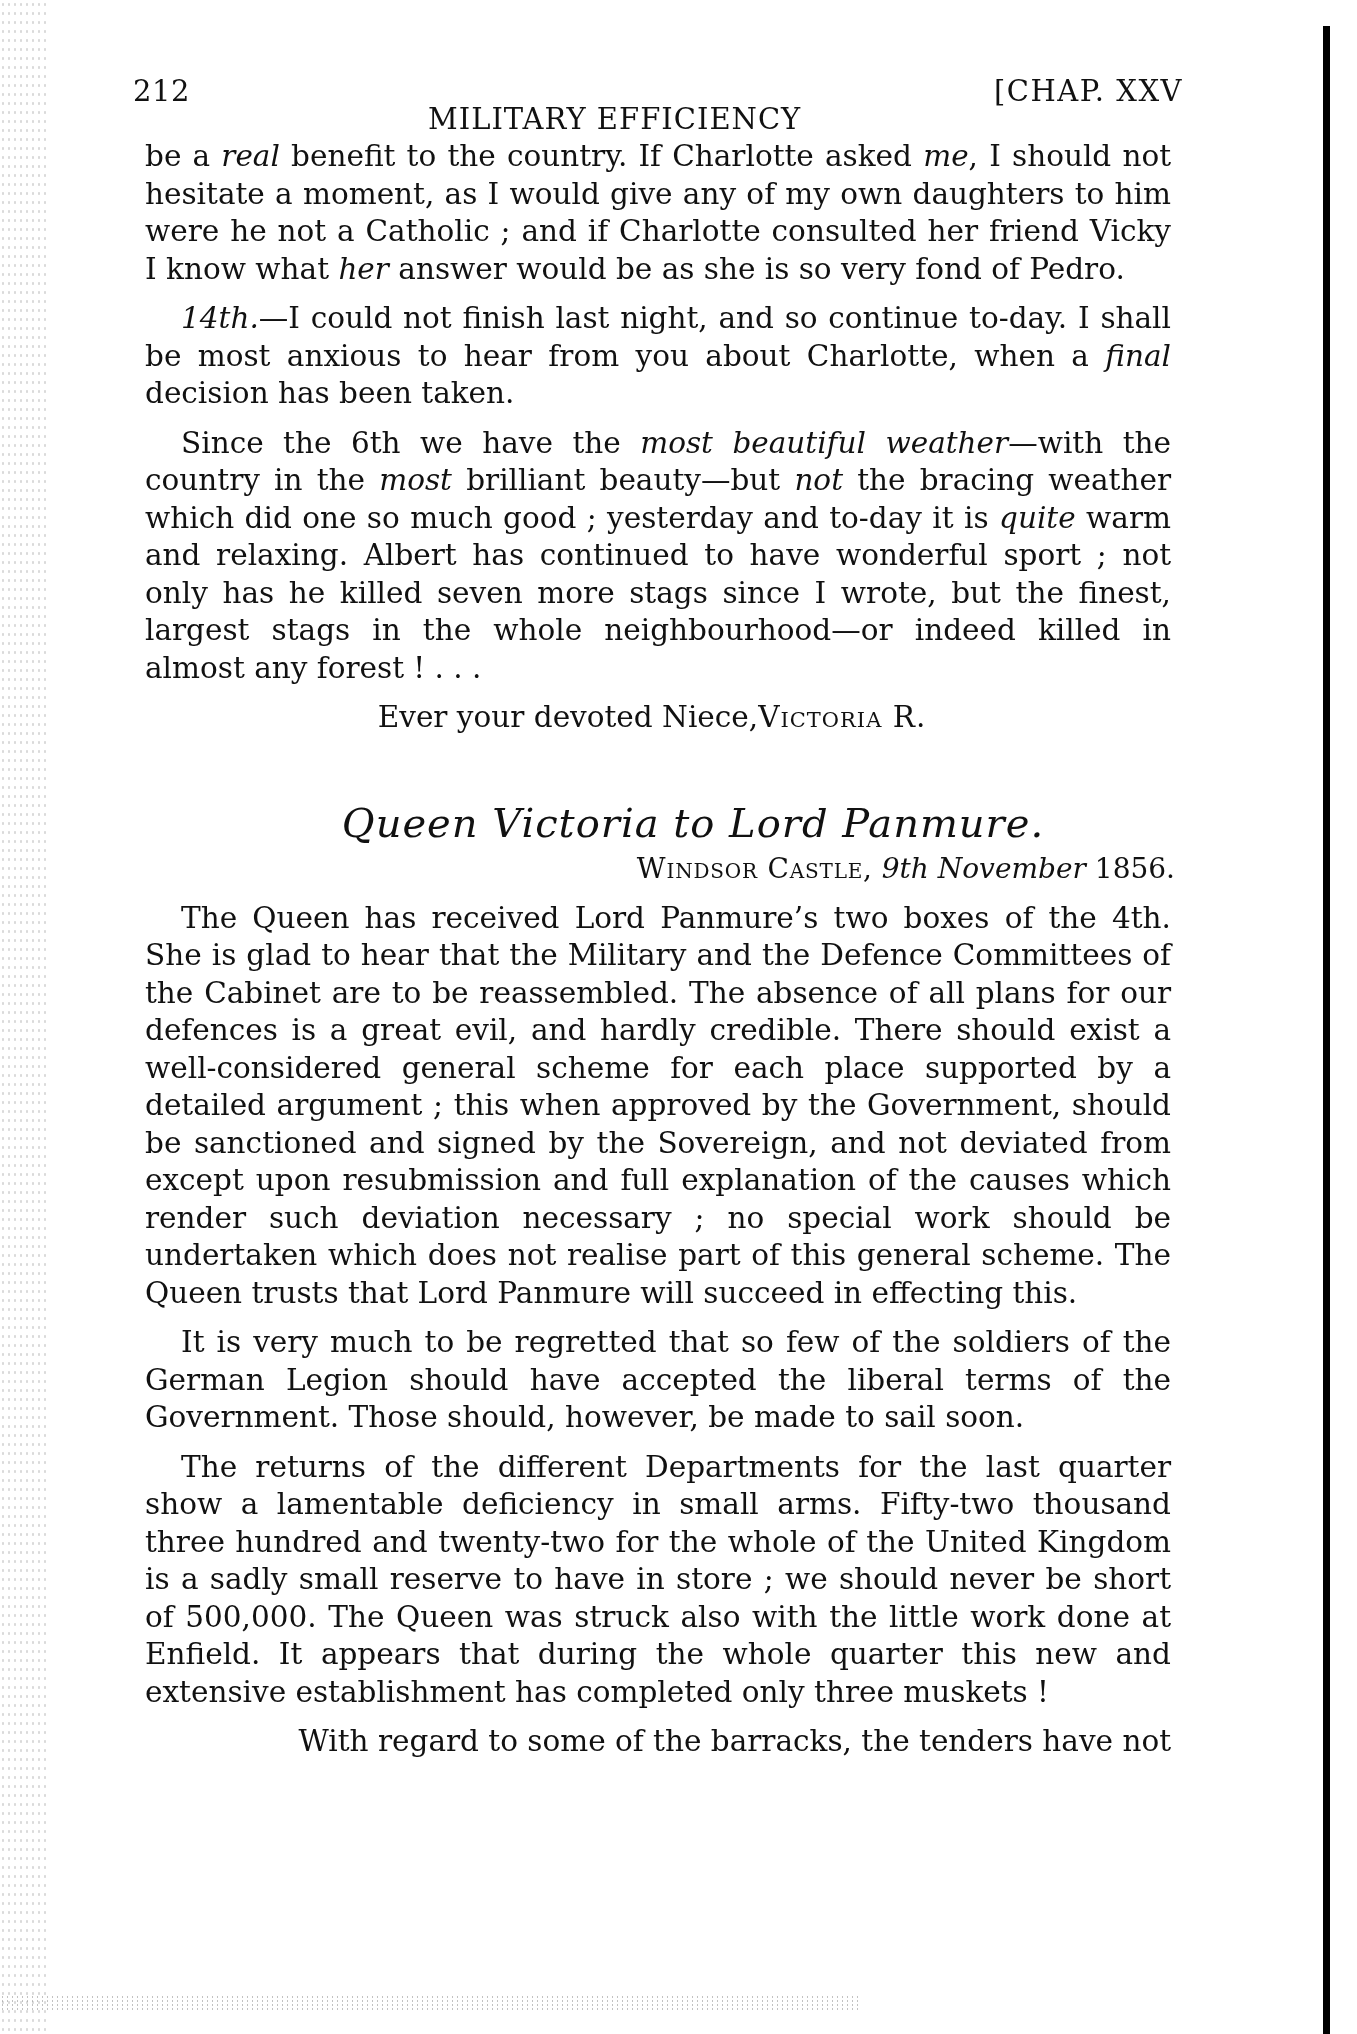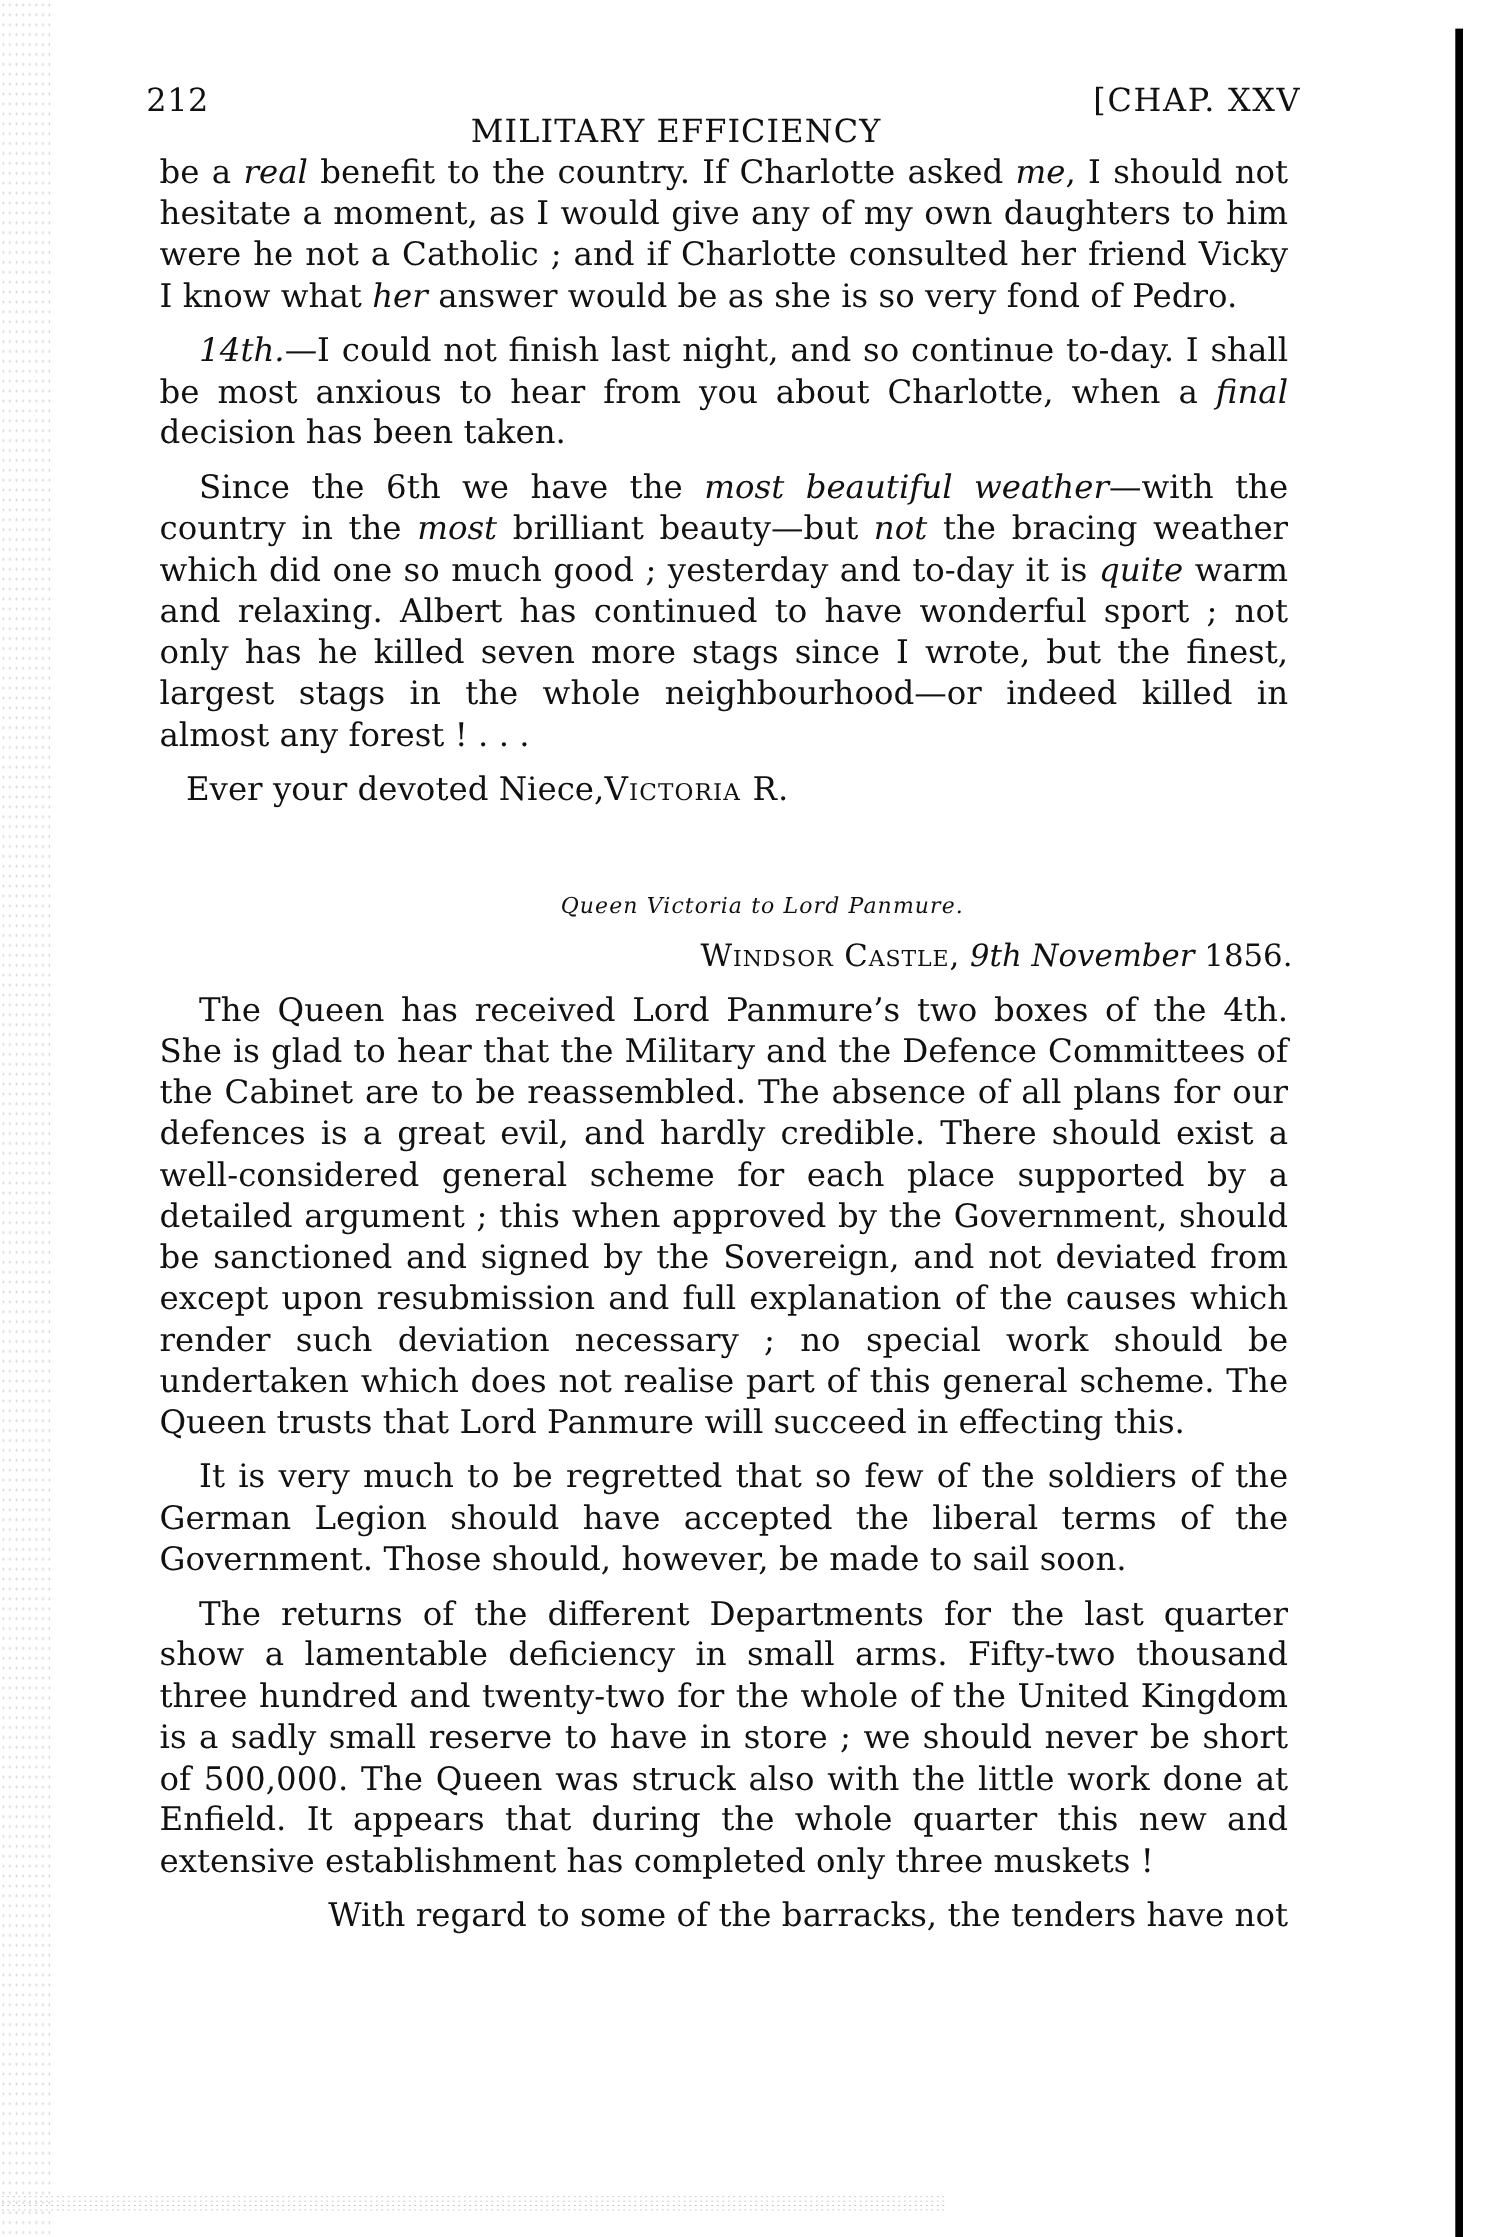--- a/index.html
+++ b/index.html
@@ -28,25 +28,25 @@
   .header .pno { position: absolute; left: 0; top: 0; }
   .header .running { position: absolute; left: 295px; top: 0; letter-spacing: 1px; margin-top: 28px; }
   .header .chap { position: absolute; right: 0; top: 0; font-variant: small-caps; letter-spacing: 1.5px; }
 
   .text {
     position: absolute; left: 133px; top: 126px; width: 1050px;
     font-size: 29.5px; line-height: 37.5px; text-align: justify;
   }
   .text p { margin: 12px; text-indent: 36px; }
   .text p.noindent { text-indent: 0; }
-  .signoff { display: flex; justify-content: flex-start; padding-left: 36px; padding-right: 48px; }
+  .signoff { display: flex; justify-content: center; padding-left: 36px; padding-right: 48px; }
   .sig { font-variant: small-caps; letter-spacing: 1px; }
 
   .letter-title {
-    text-align: center; font-style: italic; font-size: 20px; letter-spacing: 1px;
+    text-align: center; font-style: italic; font-size: 40px; letter-spacing: 1px;
     margin-top: 68px; margin-bottom: 8px; padding-left: 70px;
   }
   .dateline {
     text-align: right; font-size: 28px; margin-bottom: 12px; padding-right: 8px;
   }
   .dateline .place { font-variant: small-caps; letter-spacing: 0.8px; }
   .dateline .date { font-style: italic; }
   i { font-style: italic; }
 </style>
 </head>

